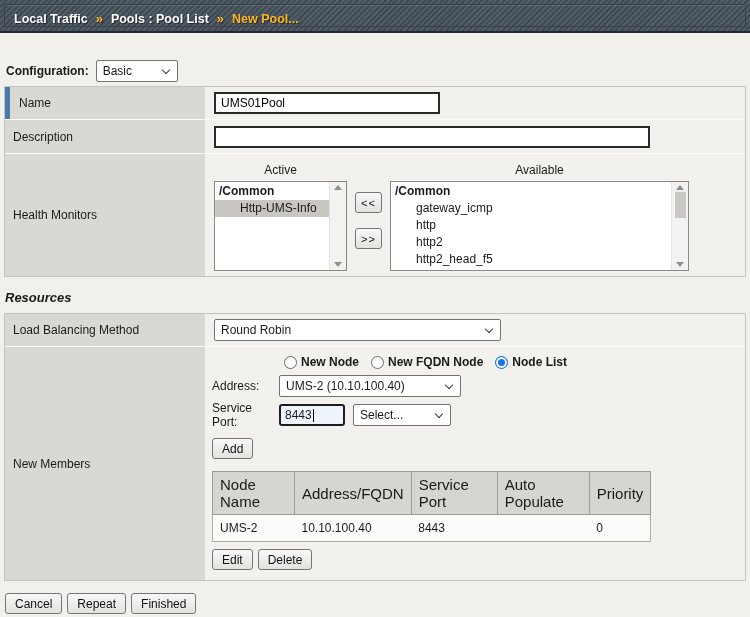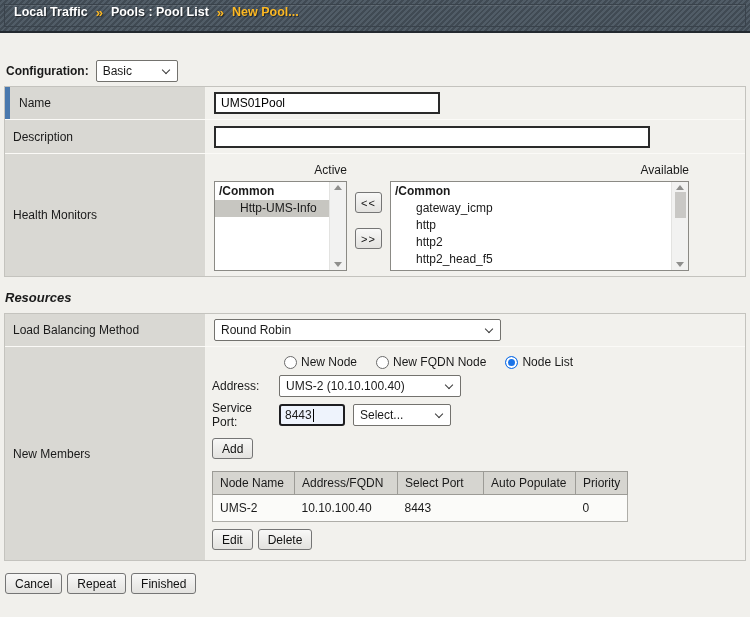--- a/index.html
+++ b/index.html
@@ -16,21 +16,21 @@
   .topbar {
     position:relative; height:33px;
     background:#4a5661;
     background-image:repeating-linear-gradient(135deg, rgba(0,0,0,.14) 0 2px, rgba(255,255,255,.04) 2px 4px);
     border-bottom:2px solid #23292f;
   }
   .topbar-inner {
     position:absolute; left:4px; right:4px; top:4px; bottom:4px;
     border:1px solid #39424b;
     box-shadow:inset 0 1px 0 rgba(255,255,255,.10);
-    display:flex; align-items:flex-start; gap:8px; padding-left:9px;
+    display:flex; align-items:flex-end; gap:8px; padding-left:9px;
   }
   .crumb { color:#ffffff; font-weight:bold; font-size:12.5px; text-shadow:1px 1px 1px rgba(0,0,0,.55); cursor:default; }
   .crumb.current { color:#fcb823; }
   .sep { color:#fcb823; font-weight:bold; font-size:13px; text-shadow:1px 1px 1px rgba(0,0,0,.5); }
 
   
   .config-row { display:flex; align-items:center; gap:7px; margin:27px 0 0 6px; height:22px; }
   .config-row .cfg-label { font-weight:bold; }
 
   
@@ -70,21 +70,21 @@
   .txt {
     height:22px; border:2px solid #2a2a2a; background:#fff;
     font-family:"Liberation Sans", sans-serif; font-size:12px; padding:0 5px;
   }
   .txt.name-w { width:226px; }
   .txt.desc-w { width:436px; }
 
   
   .hm-wrap { display:flex; align-items:flex-start; padding-top:4px; }
   .listcol { display:flex; flex-direction:column; }
-  .listhead { text-align:right; margin-bottom:4px; }
+  .listhead { text-align:center; margin-bottom:4px; }
   .listbox { display:flex; border:1px solid #8b8a85; background:#fff; height:90px; }
   .items { flex:1; overflow:hidden; padding-top:1px; }
   .item { padding:1px 4px; white-space:nowrap; line-height:15px; cursor:default; }
   .item.group { font-weight:bold; }
   .item.child { padding-left:25px; }
   .item.selected { background:#c7c6c1; }
   .sbar {
     width:17px; flex:none; background:#f2f2f1; border-left:1px solid #e3e3e1;
     display:flex; flex-direction:column; align-items:center; padding:3px 0;
   }
@@ -98,42 +98,42 @@
   .mbtn { width:27px; padding:0; letter-spacing:1px; font-size:11px; }
 
   
   .section-head { font-weight:bold; font-size:13px; margin:13px 9px 8px 5px;font-style:italic; }
 
   .lb-sel { width:287px; }
   .pga-sel { width:108px; }
 
   
   .nm-value { display:block; padding:8px 8px 10px 6px; }
-  .radios { display:flex; align-items:flex-start; gap:19px; margin:0 0 6px 72px; }
+  .radios { display:flex; align-items:flex-start; gap:12px; margin:0 0 6px 72px;font-weight:bold; }
   .radio-item { display:flex; align-items:center; gap:4px; }
   .radio { width:13px; height:13px; border-radius:50%; flex:none; }
   .radio.off { background:#fff; border:1px solid #6b6b6b; }
   .radio.on { background:#1a73e8; border:1px solid #1a73e8; box-shadow:inset 0 0 0 2px #fff; }
   .nm-line { display:flex; align-items:center; margin:4px 0; }
   .nm-lab { width:67px; flex:none; }
   .addr-sel { width:182px;text-align:right; }
   .port-input {
     display:inline-flex; align-items:center;
     width:66px; height:22px; border:2px solid #1d1d20; border-radius:3px;
     background:#eef3fc; padding:0 4px;
   }
   .caret { display:inline-block; width:1px; height:13px; background:#000; margin-left:1px; }
   .port-sel { width:98px; margin-left:8px; }
   .add-btn { margin-top:5px; }
 
   
   .mtable { border-collapse:collapse; margin-top:12px; background:#fbfbf9; }
   .mtable th {
     background:#d6d5d0; font-weight:normal; text-align:left;
-    border:1px solid #9c9b96; padding:4px 7px; font-size:12px;
+    border:1px solid #9c9b96; padding:4px 7px; font-size:15px;
   }
   .mtable td { padding:6px 7px; font-size:12px; border:none; }
   .mtable tbody tr { border:1px solid #aeada8; }
   .rowbtns { display:flex; gap:5px; margin-top:7px; }
 
   
   .footer { display:flex; gap:5px; margin:12px 0 0 5px; }
 </style>
 </head>
 <body>
@@ -276,21 +276,21 @@
         </span>
       </div>
 
       <button class="btn add-btn">Add</button>
 
       <table class="mtable">
         <thead>
           <tr>
             <th style="width:82px;">Node Name</th>
             <th style="width:103px;">Address/FQDN</th>
-            <th style="width:86px;">Select Port</th>
+            <th style="width:86px;">Service Port</th>
             <th style="width:92px;">Auto Populate</th>
             <th style="width:48px;">Priority</th>
           </tr>
         </thead>
         <tbody>
           <tr>
             <td>UMS-2</td>
             <td>10.10.100.40</td>
             <td>8443</td>
             <td></td>

